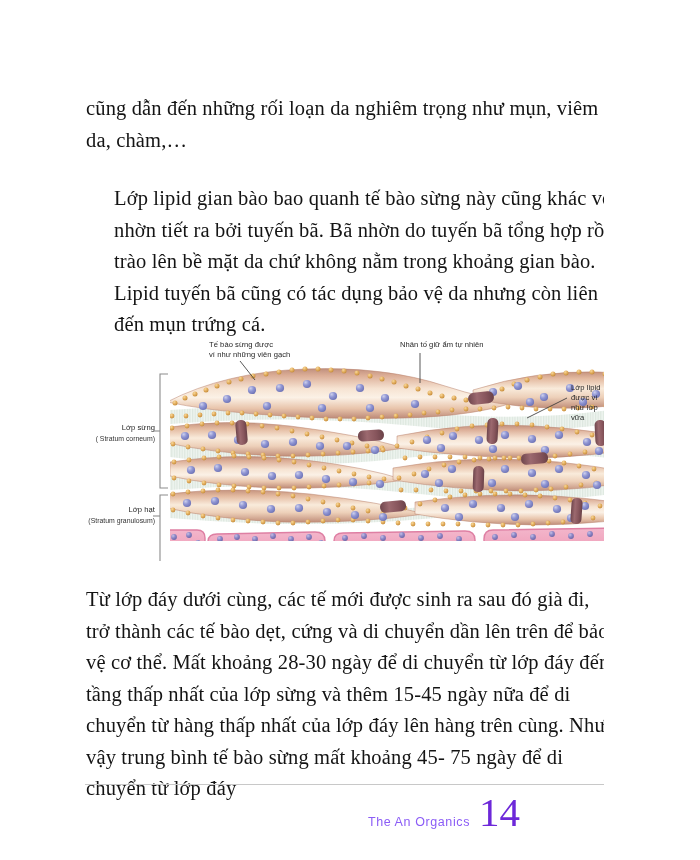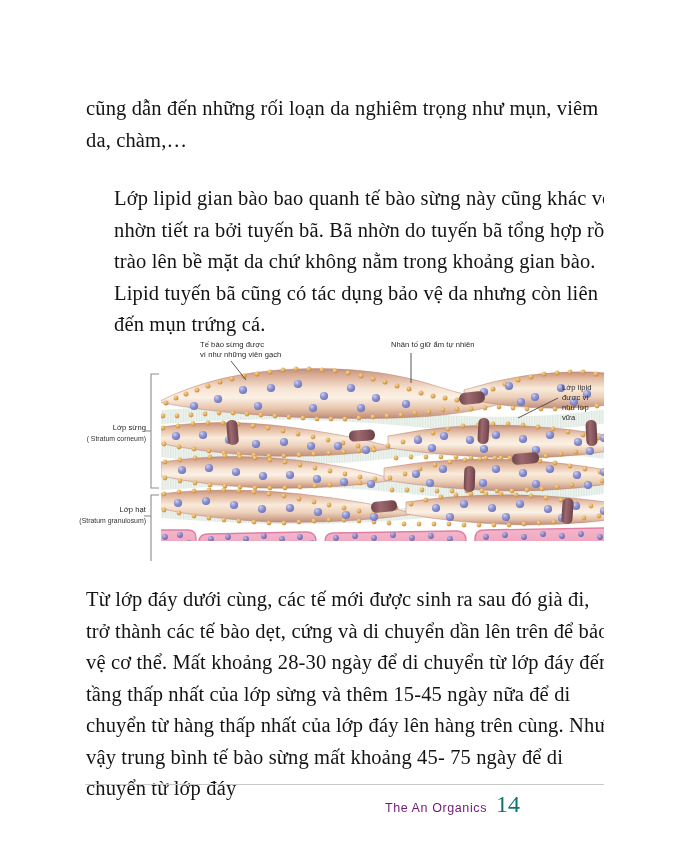--- a/index.html
+++ b/index.html
@@ -29,21 +29,21 @@
     letter-spacing: 0.15px;
   }
   #para-1 { top: 93px; }
   #para-2 { top: 183px; margin-left: 28px; }
   #para-3 { top: 584px; }
   .body-text p { margin: 0; }
 
   
   .figure {
     position: absolute;
-    left: 66px;
+    left: 75px;
     top: 336px;
     width: 600px;
     height: 225px;
   }
   .figure svg { display: block; }
 
   .fig-label {
     font-family: "Liberation Sans", "DejaVu Sans", sans-serif;
     font-size: 7.6px;
     fill: #262626;
@@ -78,28 +78,28 @@
     position: absolute;
     right: 84px;
     top: 792px;
     display: flex;
     align-items: baseline;
     gap: 9px;
   }
   .footer-brand {
     font-family: "Liberation Sans", "DejaVu Sans", sans-serif;
     font-size: 12.5px;
-    color: #701a75;
+    color: #8b5cf6;
     letter-spacing: 0.6px;
     font-weight: 300;
   }
   .footer-page {
     font-family: "Liberation Serif", "DejaVu Serif", serif;
-    font-size: 24px;
-    color: #0f766e;
+    font-size: 41px;
+    color: #6d28d9;
     font-weight: 300;
     line-height: 1;
   }
 </style>
 </head>
 <body>
 
 <div class="page">
 
   <div class="body-text" id="para-1">

